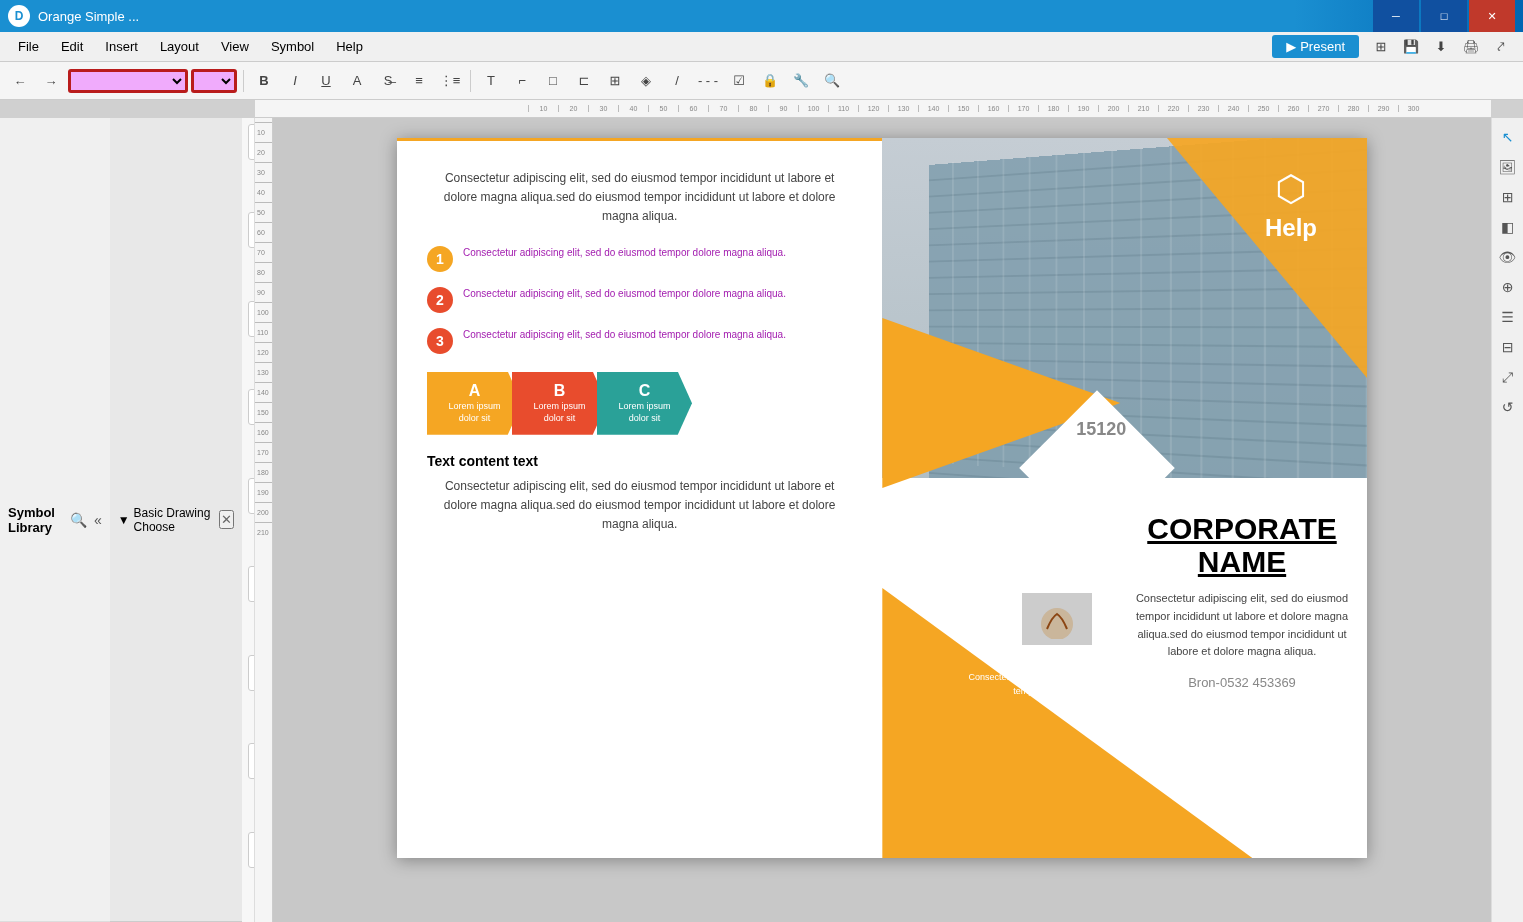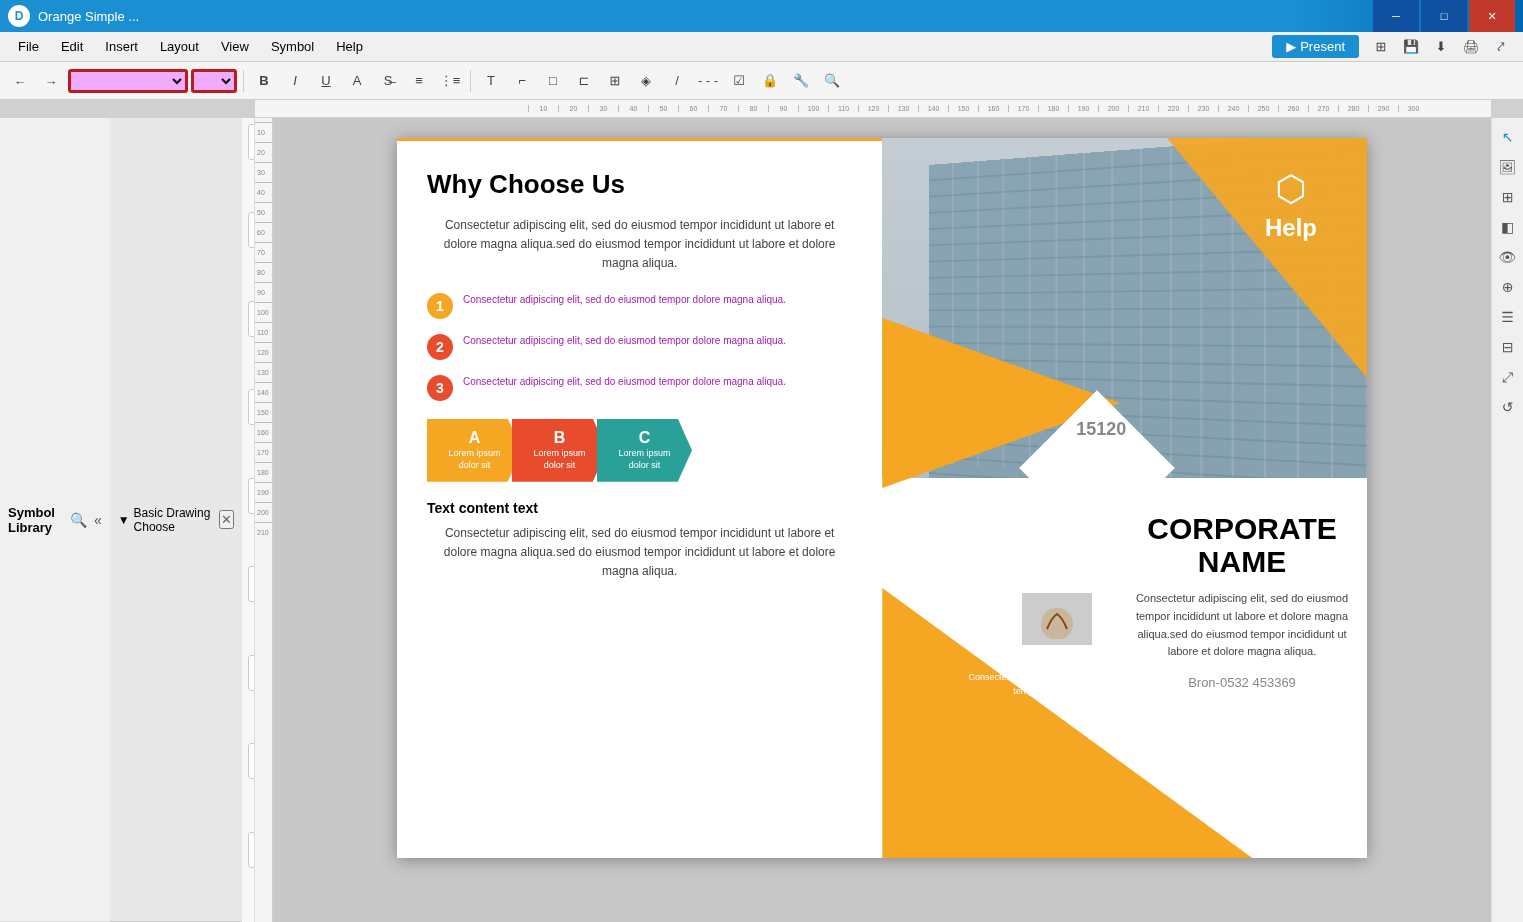--- a/index.html
+++ b/index.html
@@ -218,21 +218,21 @@
     }
     .logo-box-icon { font-size: 32px; margin-bottom: 4px; }
     .logo-text { font-size: 22px; font-weight: bold; color: #fff; }
 
     
     .corp-name {
       position: absolute; top: 55%; right: 20px;
       text-align: center;
       width: 220px;
     }
-    .corp-title { font-size: 32px; font-weight: 900; color: #000; line-height: 1.1; margin-bottom: 14px; }
+    .corp-title { font-size: 32px; font-weight: 900; color: #000; line-height: 1.1; margin-bottom: 14px; text-decoration: underline; }
     .corp-desc { font-size: 11px; color: #444; line-height: 1.6; text-align: center; }
     .corp-phone { font-size: 14px; color: #888; margin-top: 16px; }
 
     
     .company-box {
       position: absolute; bottom: 160px; left: 40%;
       transform: translateX(-50%);
       text-align: center;
     }
     .company-img { width: 80px; height: 60px; background: #ccc; border: 2px solid #fff; overflow: hidden; display: flex; align-items: center; justify-content: center; }
@@ -669,21 +669,20 @@
       <span style="height:20px; border-top:1px solid #bbb; padding-left:2px; line-height:20px;">200</span>
       <span style="height:20px; border-top:1px solid #bbb; padding-left:2px; line-height:20px;">210</span>
     </div>
 
     <div id="canvas-area" style="flex:1; background:#c8c8c8; overflow:auto; position:relative;">
 
       <div id="document" style="display:flex; margin:20px auto; width:970px; box-shadow: 0 2px 16px rgba(0,0,0,0.35);">
 
         <div id="page-left" style="width:490px; min-height:720px; background:#fff; padding:28px 30px; border-top: 3px solid #f5a623;">
 
-          <h1 class="why-title">Why Choose Us</h1>
 
           <p class="intro-text">Consectetur adipiscing elit, sed do eiusmod tempor incididunt ut labore et dolore magna aliqua.sed do eiusmod tempor incididunt ut labore et dolore magna aliqua.</p>
 
           <div class="numbered-item">
             <div class="num-circle">1</div>
             <p class="item-text">Consectetur adipiscing elit, sed do eiusmod tempor dolore magna aliqua.</p>
           </div>
           <div class="numbered-item">
             <div class="num-circle n2">2</div>
             <p class="item-text">Consectetur adipiscing elit, sed do eiusmod tempor dolore magna aliqua.</p>

